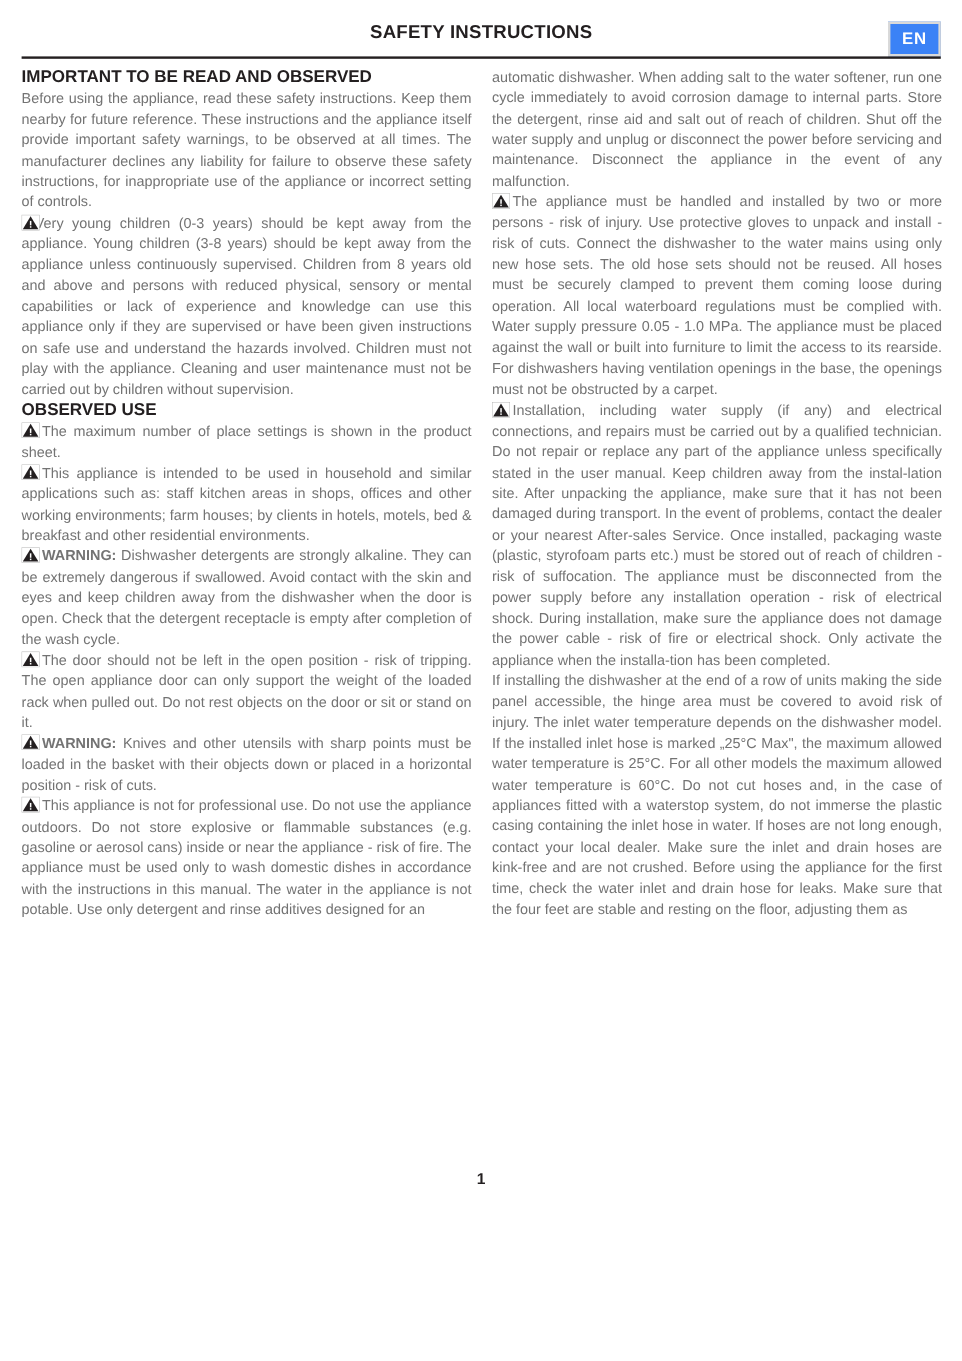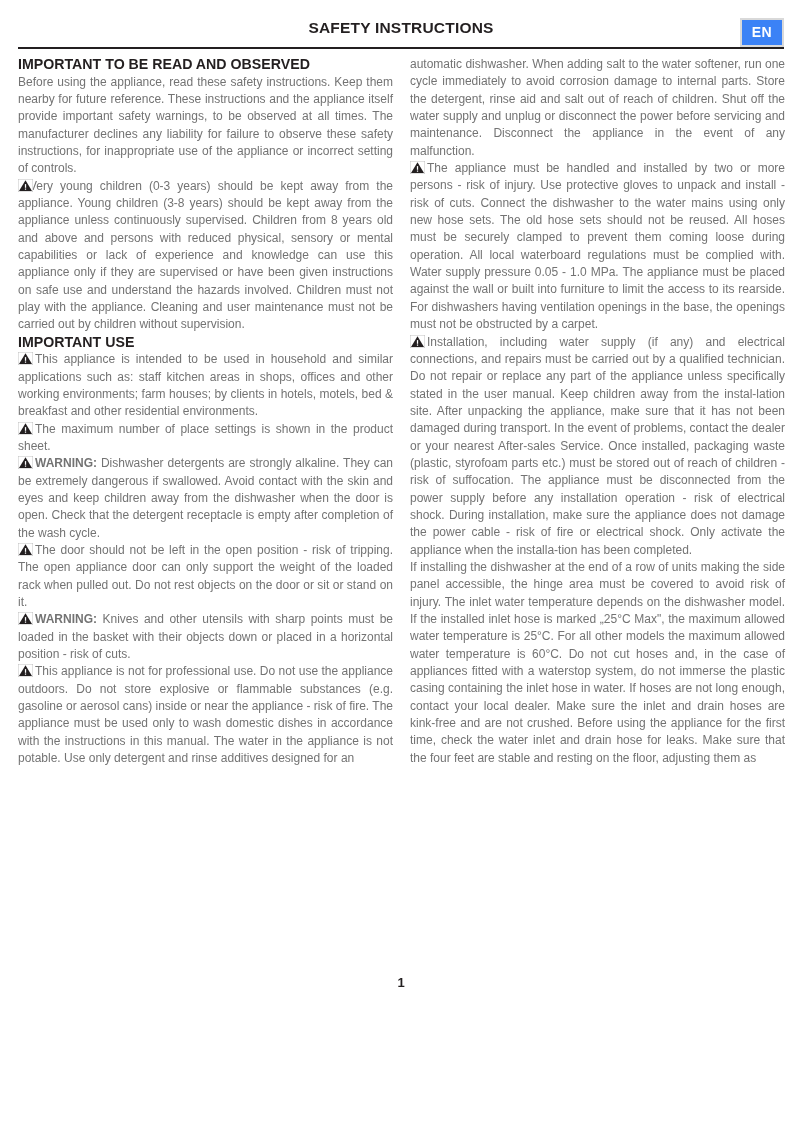--- a/index.html
+++ b/index.html
@@ -144,42 +144,42 @@
 
       <p class="body">Before using the appliance, read these safety instructions. Keep them nearby for future reference. These instructions and the appliance itself provide important safety warnings, to be observed at all times. The manufacturer declines any liability for failure to observe these safety instructions, for inappropriate use of the appliance or incorrect setting of controls.</p>
 
       <p class="body"><span class="warn warn-overlap"><svg width="15" height="13" viewBox="0 0 15 13">
               <rect x="0" y="0" width="15" height="13" fill="#ffffff" stroke="#b3b3b3" stroke-width="0.8"></rect>
               <path d="M7.5 1.2 L14.0 12.0 L1.0 12.0 Z" fill="#231f20"></path>
               <rect x="6.9" y="5.1" width="1.25" height="3.7" fill="#ffffff"></rect>
               <rect x="6.9" y="9.5" width="1.25" height="1.25" fill="#ffffff"></rect>
             </svg></span><span>Very young children (0-3 years) should be kept away from the appliance. Young children (3-8 years) should be kept away from the appliance unless continuously supervised. Children from 8 years old and above and persons with reduced physical, sensory or mental capabilities or lack of experience and knowledge can use this appliance only if they are supervised or have been given instructions on safe use and understand the hazards involved. Children must not play with the appliance. Cleaning and user maintenance must not be carried out by children without supervision.</span></p>
 
-      <h2 class="section">IMPORTANT USE</h2>
-
+      <h2 class="section">OBSERVED USE</h2>
+
+
+      <p class="body"><span class="warn"><svg width="15" height="13" viewBox="0 0 15 13">
+              <rect x="0" y="0" width="15" height="13" fill="#ffffff" stroke="#b3b3b3" stroke-width="0.8"></rect>
+              <path d="M7.5 1.2 L14.0 12.0 L1.0 12.0 Z" fill="#231f20"></path>
+              <rect x="6.9" y="5.1" width="1.25" height="3.7" fill="#ffffff"></rect>
+              <rect x="6.9" y="9.5" width="1.25" height="1.25" fill="#ffffff"></rect>
+            </svg></span><span>The maximum number of place settings is shown in the product sheet.</span></p>
 
       <p class="body"><span class="warn"><svg width="15" height="13" viewBox="0 0 15 13">
               <rect x="0" y="0" width="15" height="13" fill="#ffffff" stroke="#b3b3b3" stroke-width="0.8"></rect>
               <path d="M7.5 1.2 L14.0 12.0 L1.0 12.0 Z" fill="#231f20"></path>
               <rect x="6.9" y="5.1" width="1.25" height="3.7" fill="#ffffff"></rect>
               <rect x="6.9" y="9.5" width="1.25" height="1.25" fill="#ffffff"></rect>
             </svg></span><span>This appliance is intended to be used in household and similar applications such as: staff kitchen areas in shops, offices and other working environments; farm houses; by clients in hotels, motels, bed &amp; breakfast and other residential environments.</span></p>
 
       <p class="body"><span class="warn"><svg width="15" height="13" viewBox="0 0 15 13">
               <rect x="0" y="0" width="15" height="13" fill="#ffffff" stroke="#b3b3b3" stroke-width="0.8"></rect>
               <path d="M7.5 1.2 L14.0 12.0 L1.0 12.0 Z" fill="#231f20"></path>
               <rect x="6.9" y="5.1" width="1.25" height="3.7" fill="#ffffff"></rect>
               <rect x="6.9" y="9.5" width="1.25" height="1.25" fill="#ffffff"></rect>
-            </svg></span><span>The maximum number of place settings is shown in the product sheet.</span></p>
-
-      <p class="body"><span class="warn"><svg width="15" height="13" viewBox="0 0 15 13">
-              <rect x="0" y="0" width="15" height="13" fill="#ffffff" stroke="#b3b3b3" stroke-width="0.8"></rect>
-              <path d="M7.5 1.2 L14.0 12.0 L1.0 12.0 Z" fill="#231f20"></path>
-              <rect x="6.9" y="5.1" width="1.25" height="3.7" fill="#ffffff"></rect>
-              <rect x="6.9" y="9.5" width="1.25" height="1.25" fill="#ffffff"></rect>
             </svg></span><strong class="w">WARNING:</strong><span> Dishwasher detergents are strongly alkaline. They can be extremely dangerous if swallowed. Avoid contact with the skin and eyes and keep children away from the dishwasher when the door is open. Check that the detergent receptacle is empty after completion of the wash cycle.</span></p>
 
       <p class="body"><span class="warn"><svg width="15" height="13" viewBox="0 0 15 13">
               <rect x="0" y="0" width="15" height="13" fill="#ffffff" stroke="#b3b3b3" stroke-width="0.8"></rect>
               <path d="M7.5 1.2 L14.0 12.0 L1.0 12.0 Z" fill="#231f20"></path>
               <rect x="6.9" y="5.1" width="1.25" height="3.7" fill="#ffffff"></rect>
               <rect x="6.9" y="9.5" width="1.25" height="1.25" fill="#ffffff"></rect>
             </svg></span><span>The door should not be left in the open position - risk of tripping. The open appliance door can only support the weight of the loaded rack when pulled out. Do not rest objects on the door or sit or stand on it.</span></p>
 
       <p class="body"><span class="warn"><svg width="15" height="13" viewBox="0 0 15 13">

